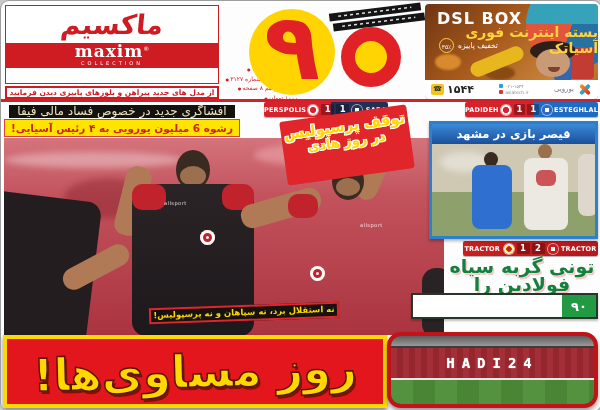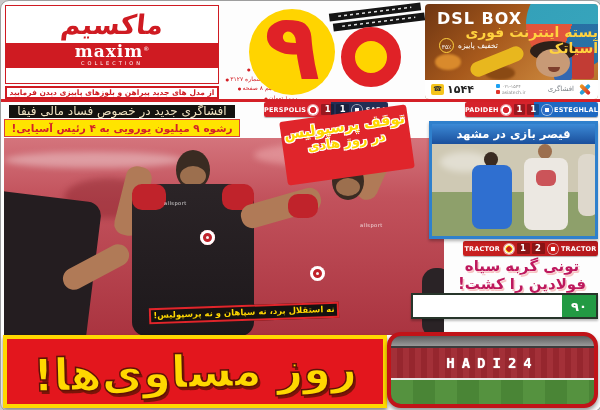--- a/index.html
+++ b/index.html
@@ -114,21 +114,21 @@
   #banner-text{direction:rtl;color:#ffd800;font-size:45px;font-weight:bold;transform:rotate(-1.5deg);
       -webkit-text-stroke:1.5px #5f1206;text-shadow:2px 3px 0 #7a1408}
 
   
   #bluebox{left:428px;top:120px;width:169px;height:118px;border:3px solid #2f80cc;background:#fff;
       box-sizing:border-box;box-shadow:0 2px 3px rgba(0,0,0,.3)}
   #bluebox-head{height:20px;background:linear-gradient(180deg,#3c8ad6,#1a4f9c);color:#fff;
       font-size:11.5px;font-weight:bold;line-height:20px}
   #bluebox-photo{position:relative;height:92px;overflow:hidden;
       background:linear-gradient(180deg,#cfc9b4 0 52%,#8ea06b 52% 100%)}
-  #tractor-head{left:445px;top:256px;width:152px;color:#be185d;font-weight:bold;font-size:15px;
+  #tractor-head{left:445px;top:256px;width:152px;color:#15803d;font-weight:bold;font-size:19px;
       line-height:18px;text-shadow:0 0 2px #fff,1.5px 1.5px 0 #f7c1c1}
   #skibox{left:410px;top:292px;width:187px;height:26px;border:2px solid #27352a;box-sizing:border-box;
       background:#fff;display:flex;direction:rtl;align-items:stretch;box-shadow:0 2px 2px rgba(0,0,0,.25)}
   #ski-text{flex:1;color:#229a43;font-weight:bold;font-size:11.5px;line-height:22px;text-align:center}
   #ski-badge{width:34px;background:#229a43;color:#fff;font-weight:bold;font-size:13px;
       display:flex;align-items:center;justify-content:center}
   #stadium{left:386px;top:331px;width:211px;height:76px;border:4px solid #c11318;border-radius:14px;
       box-sizing:border-box;overflow:hidden;box-shadow:0 3px 4px rgba(0,0,0,.4);background:#7b2d2f}
   #stadium-roof{height:10px;background:linear-gradient(180deg,#5d5d5d,#9a9a9a);
       border-bottom:2px solid #3c3c3c}
@@ -190,21 +190,21 @@
     <div class="dsl-bar">
       <span style="display:flex;align-items:center">
         <span class="phone-chip">☎</span>
         <span class="phone-num">۱۵۴۴</span>
       </span>
       <span class="contact">
         <span><span class="sq b"></span><span>۰۲۱-۱۵۴۴</span></span><br>
         <span><span class="sq r"></span><span>asiatech.ir</span></span>
       </span>
       <span style="display:flex;align-items:center">
-        <span class="asia-brand rtl">افشاگری</span>
+        <span class="asia-brand rtl">یورویی</span>
         <span class="xlogo">
           <span class="xbar one"></span>
             <span class="xbar two"></span>
         </span>
       </span>
     </div>
   </div>
 
   <div id="divider-top" class="abs"></div>
 
@@ -227,21 +227,21 @@
   <div id="strip3" class="abs match-strip">
     <span class="team">TRACTOR</span>
     <span class="tlogo home-l"></span>
     <span class="score">1</span>
     <span class="score">2</span>
     <span class="tlogo away-l"></span>
     <span class="team">TRACTOR</span>
   </div>
 
   <div id="kicker" class="abs rtl ctr">افشاگری جدید در خصوص فساد مالی فیفا</div>
-  <div id="subhead" class="abs rtl ctr">رشوه ۹ میلیون یورویی به ۴ رئیس آسیایی!</div>
+  <div id="subhead" class="abs rtl ctr">رشوه 6 میلیون یورویی به ۴ رئیس آسیایی!</div>
 
   <div id="photo" class="abs">
     <div class="blur-blob" style="left:0;top:14px;width:180px;height:16px;background:rgba(255,255,255,.35)"></div>
     <div class="blur-blob" style="left:250px;top:6px;width:120px;height:22px;background:rgba(255,210,210,.35)"></div>
     <div class="blur-blob" style="left:60px;top:40px;width:90px;height:40px;background:rgba(120,20,30,.35)"></div>
 
     <div class="fig" style="left:-22px;top:58px;width:112px;height:145px;background:#241d20;transform:rotate(7deg)"></div>
     <div class="skin" style="left:56px;top:118px;width:72px;height:22px;transform:rotate(-28deg)"></div>
 
     <div class="skin" style="left:116px;top:28px;width:26px;height:70px;transform:rotate(14deg)"></div>

